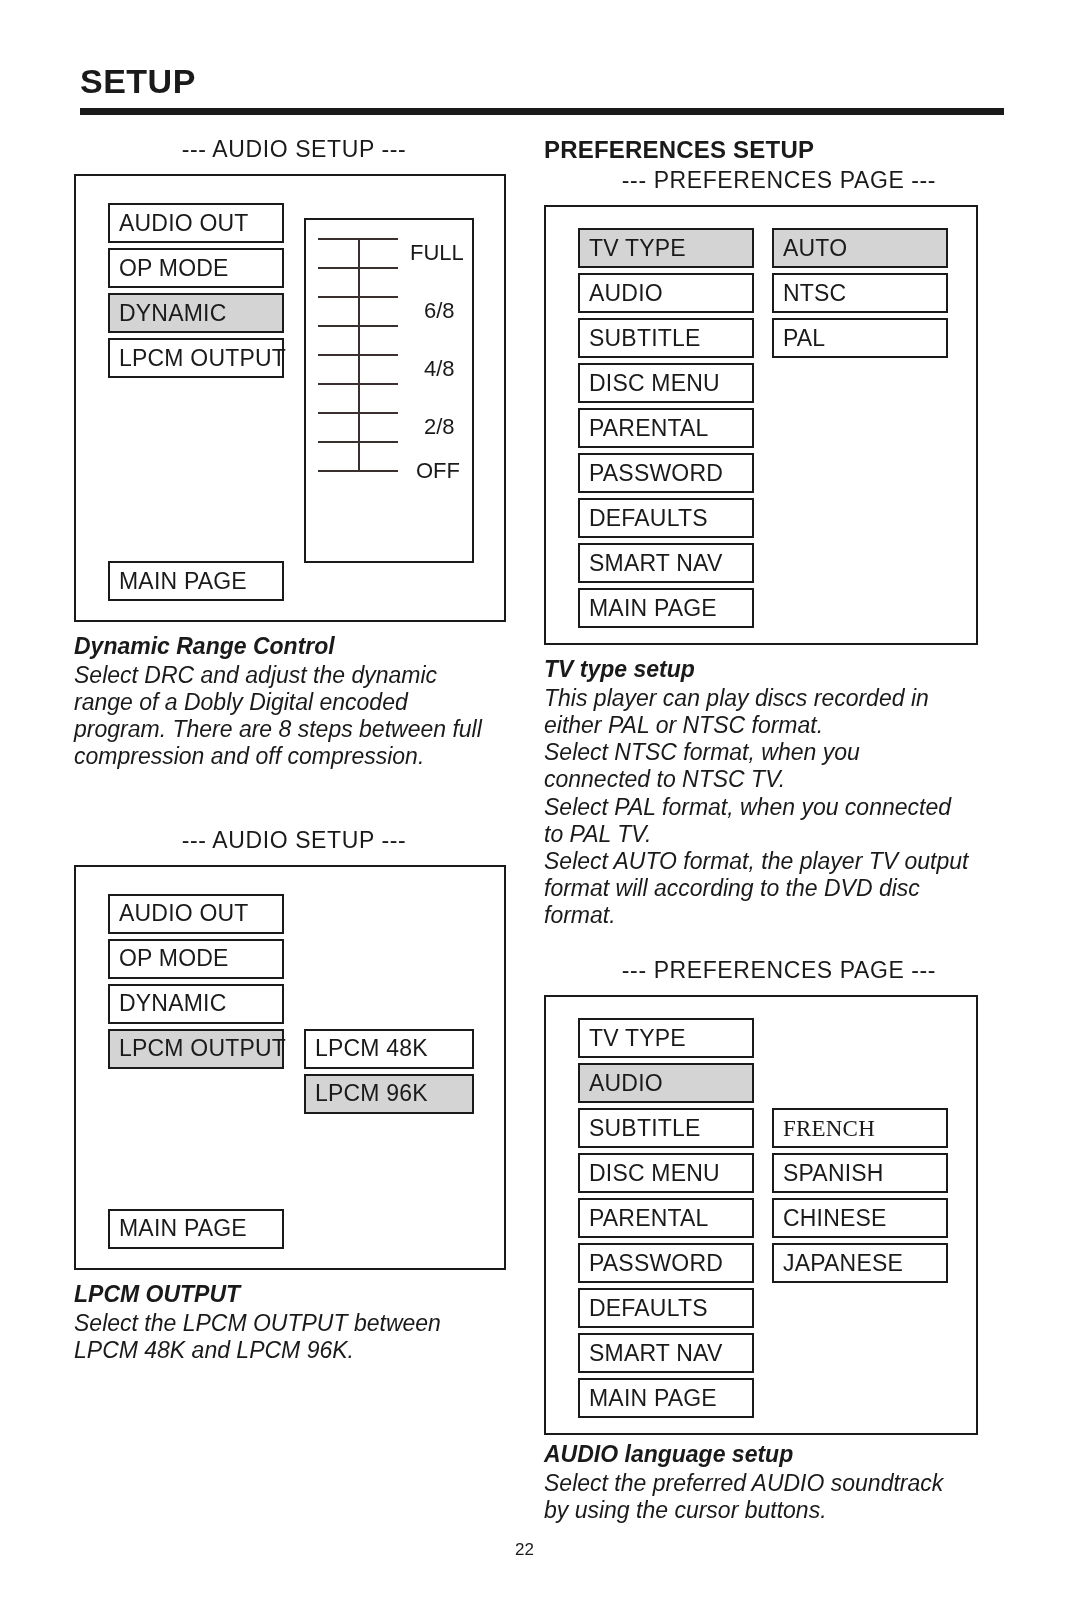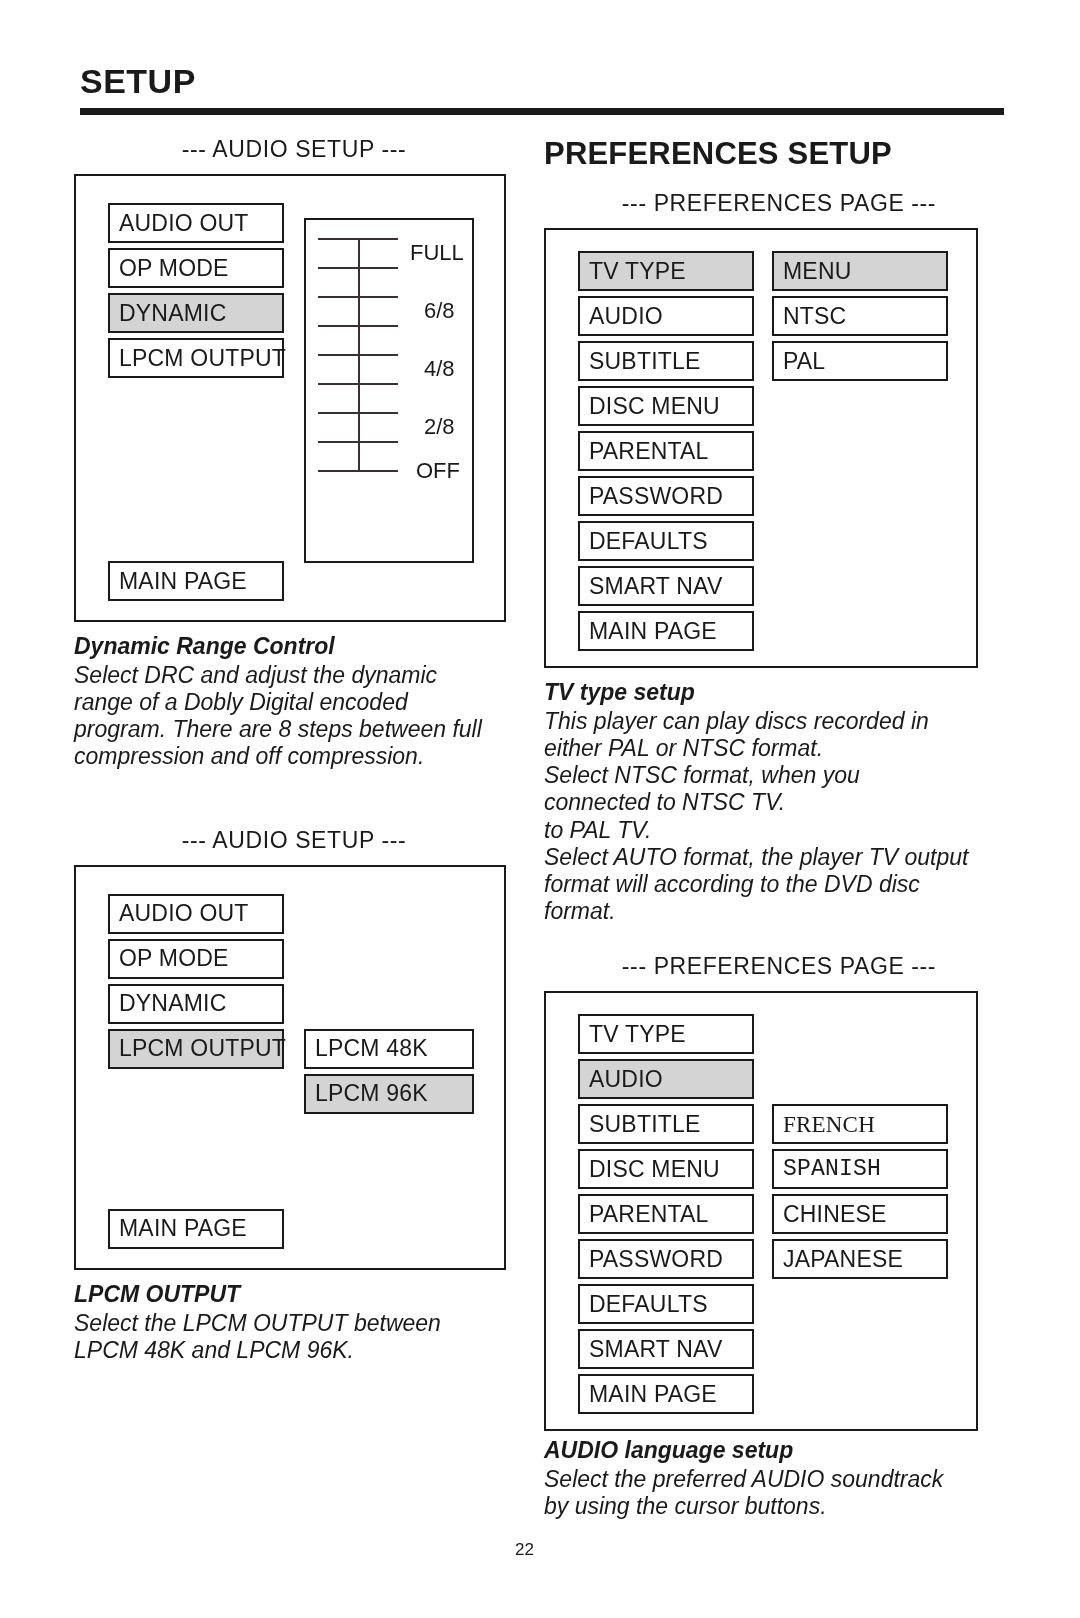--- a/index.html
+++ b/index.html
@@ -55,24 +55,24 @@
   }
 
   
   .screen-caption {
     font-size: 23px;
     text-align: center;
     letter-spacing: 0.6px;
     margin-bottom: 11px;
   }
   .section-head {
-    font-size: 31px;
+    font-size: 24px;
     font-weight: bold;
     letter-spacing: 0.2px;
-    margin-bottom: 18px;
+    margin-bottom: 3px;
   }
   .body-head {
     font-size: 23px;
     font-weight: bold;
     margin: 0 0 2px 0;
   }
   .body-text {
     font-size: 23px;
     line-height: 1.18;
     margin: 0;
@@ -210,52 +210,53 @@
       <div class="osd-item hl" style="left:32px; top:21px; width:176px; height:40px;">TV TYPE</div>
       <div class="osd-item" style="left:32px; top:66px; width:176px; height:40px;">AUDIO</div>
       <div class="osd-item" style="left:32px; top:111px; width:176px; height:40px;">SUBTITLE</div>
       <div class="osd-item" style="left:32px; top:156px; width:176px; height:40px;">DISC MENU</div>
       <div class="osd-item" style="left:32px; top:201px; width:176px; height:40px;">PARENTAL</div>
       <div class="osd-item" style="left:32px; top:246px; width:176px; height:40px;">PASSWORD</div>
       <div class="osd-item" style="left:32px; top:291px; width:176px; height:40px;">DEFAULTS</div>
       <div class="osd-item" style="left:32px; top:336px; width:176px; height:40px;">SMART NAV</div>
       <div class="osd-item" style="left:32px; top:381px; width:176px; height:40px;">MAIN PAGE</div>
 
-      <div class="osd-item hl" style="left:226px; top:21px; width:176px; height:40px;">MENU</div>
+      <div class="osd-item hl" style="left:226px; top:21px; width:176px; height:40px;">AUTO</div>
       <div class="osd-item" style="left:226px; top:66px; width:176px; height:40px;">NTSC</div>
       <div class="osd-item" style="left:226px; top:111px; width:176px; height:40px;">PAL</div>
     </div>
 
     <div class="body-block" style="">
       <div class="body-head">TV type setup</div>
       <p class="body-text">This player can play discs recorded in</p>
       <p class="body-text">either PAL or NTSC format.</p>
       <p class="body-text">Select NTSC format, when you</p>
       <p class="body-text">connected to NTSC TV.</p>
+      <p class="body-text">Select PAL format, when you connected</p>
       <p class="body-text">to PAL TV.</p>
       <p class="body-text">Select AUTO format, the player TV output</p>
       <p class="body-text">format will according to the DVD disc</p>
       <p class="body-text">format.</p>
     </div>
 
     <div class="screen-caption" style="margin-top:28px;">--- PREFERENCES PAGE ---</div>
 
     <div class="osd" id="osd-pref-2" style="width:434px; height:440px;">
       <div class="osd-item" style="left:32px; top:21px; width:176px; height:40px;">TV TYPE</div>
       <div class="osd-item hl" style="left:32px; top:66px; width:176px; height:40px;">AUDIO</div>
       <div class="osd-item" style="left:32px; top:111px; width:176px; height:40px;">SUBTITLE</div>
       <div class="osd-item" style="left:32px; top:156px; width:176px; height:40px;">DISC MENU</div>
       <div class="osd-item" style="left:32px; top:201px; width:176px; height:40px;">PARENTAL</div>
       <div class="osd-item" style="left:32px; top:246px; width:176px; height:40px;">PASSWORD</div>
       <div class="osd-item" style="left:32px; top:291px; width:176px; height:40px;">DEFAULTS</div>
       <div class="osd-item" style="left:32px; top:336px; width:176px; height:40px;">SMART NAV</div>
       <div class="osd-item" style="left:32px; top:381px; width:176px; height:40px;">MAIN PAGE</div>
 
       <div class="osd-item" style="left:226px; top:111px; width:176px; height:40px;font-family:Liberation Serif, serif;">FRENCH</div>
-      <div class="osd-item" style="left:226px; top:156px; width:176px; height:40px;font-family:Liberation Mono, monospace;">SPANISH</div>
+      <div class="osd-item" style="left:226px; top:156px; width:176px; height:40px;">SPANISH</div>
       <div class="osd-item" style="left:226px; top:201px; width:176px; height:40px;">CHINESE</div>
       <div class="osd-item" style="left:226px; top:246px; width:176px; height:40px;">JAPANESE</div>
     </div>
 
     <div class="body-block" style="margin-top:6px;">
       <div class="body-head">AUDIO language setup</div>
       <p class="body-text">Select the preferred AUDIO soundtrack</p>
       <p class="body-text">by using the cursor buttons.</p>
     </div>
   </div>

